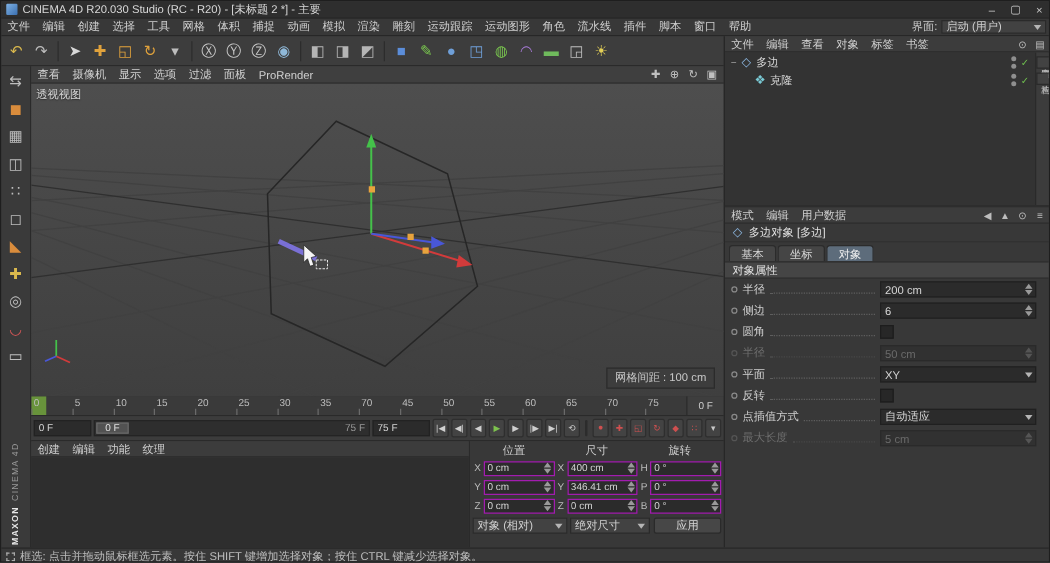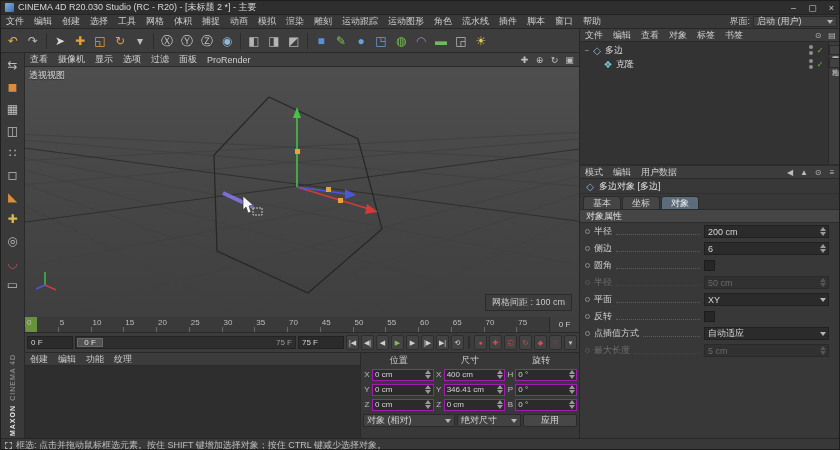--- a/index.html
+++ b/index.html
@@ -727,21 +727,21 @@
               <span class="caxis">B</span>
               <div class="cfield">
                 <span class="val">0 °</span>
                 <span class="spin"></span>
               </div>
             </div>
           </div>
 
       </div>
       <div class="cbot">
-        <div class="cdrop" style="width:92px">
+        <div class="cdrop" style="width:76px">
           <span>对象 (相对)</span>
             <span class="cgrow"></span>
             <span class="carety"></span>
         </div>
         <div class="cdrop" style="width:64px">
           <span>绝对尺寸</span>
             <span class="cgrow"></span>
             <span class="carety"></span>
         </div>
         <div class="applybtn">应用</div>

